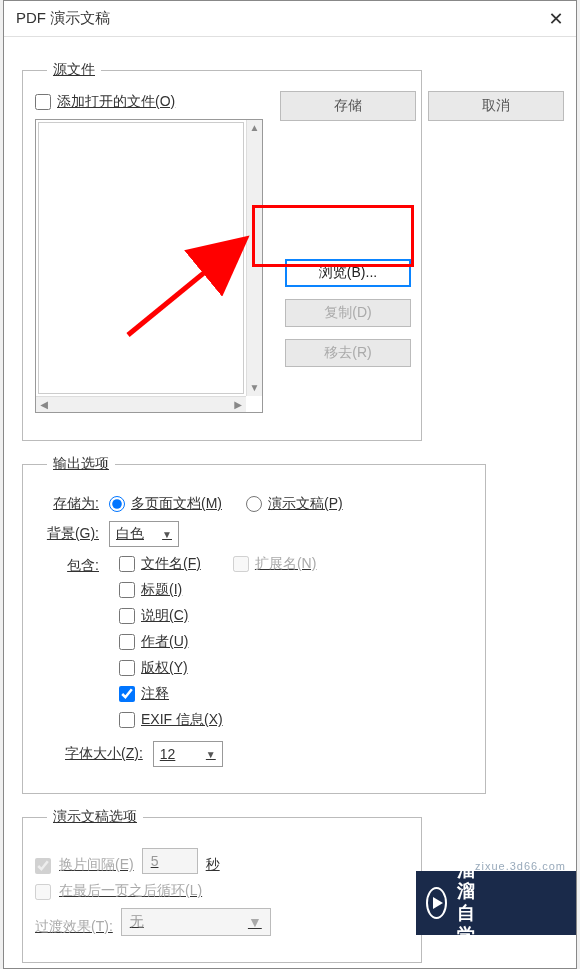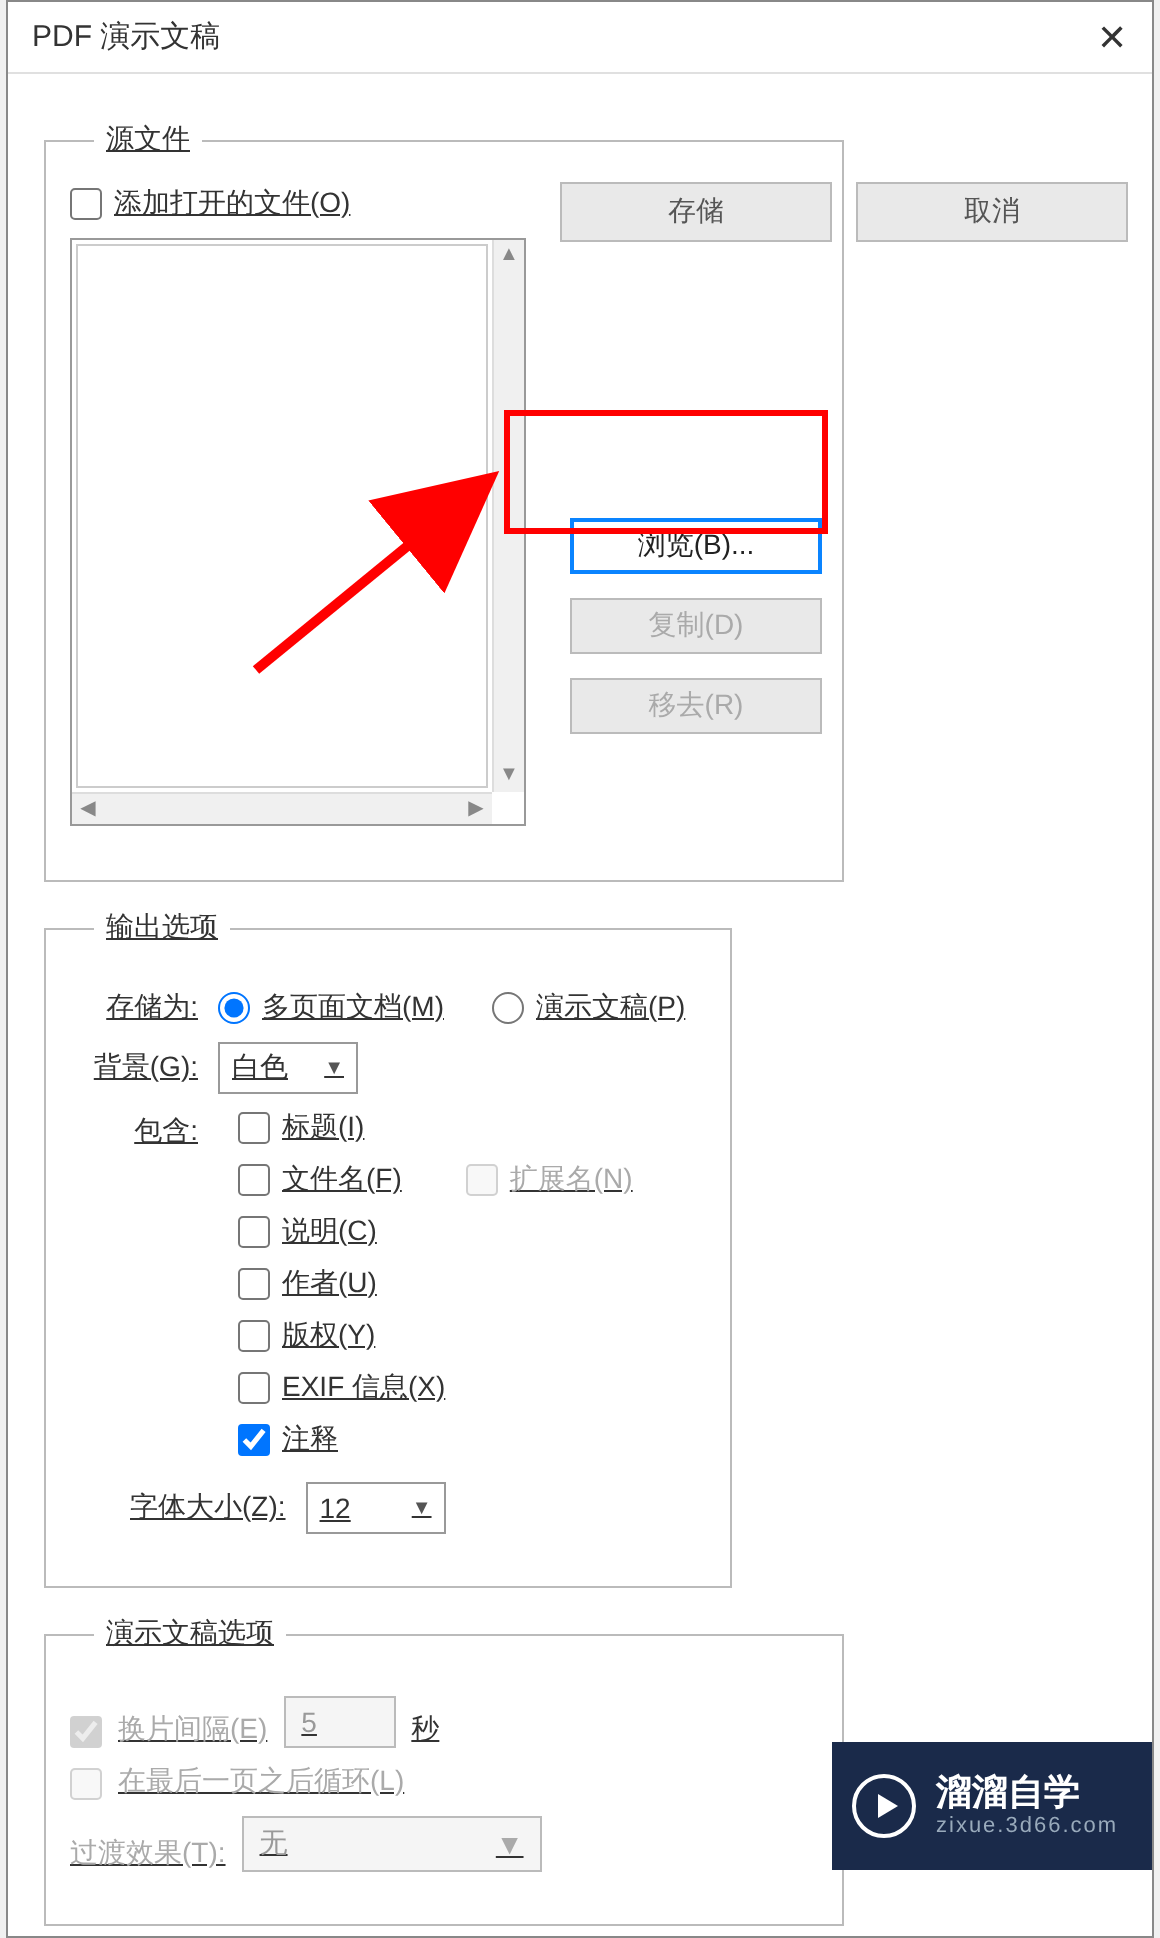--- a/index.html
+++ b/index.html
@@ -126,21 +126,21 @@
       position:absolute; right:4px; bottom:34px;
       width:160px; height:64px; background:#1a2a4a;
       color:#fff; display:flex; align-items:center; gap:10px;
       padding:0 10px;
     }
     .watermark .play{
       width:32px; height:32px; border:2px solid #fff; border-radius:50%;
       display:flex; align-items:center; justify-content:center;
     }
     .watermark .play::after{ content:""; border-left:10px solid #fff; border-top:6px solid transparent; border-bottom:6px solid transparent; margin-left:3px;}
-    .watermark .txt{ display:flex; flex-direction:column; line-height:1.2;}
+    .watermark .txt{ display:flex; flex-direction:row; line-height:1.2;}
     .watermark .t1{ font-size:18px; font-weight:bold;}
     .watermark .t2{ font-size:11px; letter-spacing:1px; color:#9ab;}
     
     
     .url-faint { position:absolute; right:16px; bottom:12px; color:#d7d7e2; font-size:13px; }
   </style>
 </head>
 <body>
 
 <div class="dialog">
@@ -173,21 +173,21 @@
           <div class="r">▶</div>
         </div>
       </div>
       <div class="sf-buttons">
         <div class="btn active">浏览(B)...</div>
         <div class="btn disabled">复制(D)</div>
         <div class="btn disabled">移去(R)</div>
       </div>
     </fieldset>
 
-    <fieldset class="out-group" style="width:344px;">
+    <fieldset class="out-group" style="width:464px;">
       <legend>输出选项</legend>
 
       <div class="out-row">
         <span class="label">存储为:</span>
         <label class="include-row">
           <input type="radio" name="saveas" checked="" style="">
           <span>多页面文档(M)</span>
         </label>
         <label class="include-row" style="margin-left:14px;">
           <input type="radio" name="saveas" style="">
@@ -201,48 +201,48 @@
           <span>白色</span>
           <span class="arrow">▼</span>
         </div>
       </div>
 
       <div class="out-row" style="align-items:flex-start;">
         <span class="label" style="margin-top:2px;">包含:</span>
         <div class="include-col">
           <div class="include-row">
             <input type="checkbox" style="">
-            <span>标题(I)</span>
-          </div>
-          <div class="include-row">
-            <input type="checkbox" style="">
             <span>文件名(F)</span>
             <span style="width:20px;"></span>
             <input type="checkbox" disabled="" style="">
             <span class="disabled-text">扩展名(N)</span>
           </div>
           <div class="include-row">
             <input type="checkbox" style="">
+            <span>标题(I)</span>
+          </div>
+          <div class="include-row">
+            <input type="checkbox" style="">
             <span>说明(C)</span>
           </div>
           <div class="include-row">
             <input type="checkbox" style="">
             <span>作者(U)</span>
           </div>
           <div class="include-row">
             <input type="checkbox" style="">
             <span>版权(Y)</span>
-          </div>
-          <div class="include-row">
-            <input type="checkbox" style="">
-            <span>EXIF 信息(X)</span>
           </div>
           <div class="include-row">
             <input type="checkbox" checked="" style="">
             <span>注释</span>
+          </div>
+          <div class="include-row">
+            <input type="checkbox" style="">
+            <span>EXIF 信息(X)</span>
           </div>
         </div>
       </div>
 
       <div class="out-row" style="margin-left:30px; margin-top:12px;">
         <span>字体大小(Z):</span>
         <div class="combo">
           <span>12</span>
           <span class="arrow">▼</span>
         </div>

